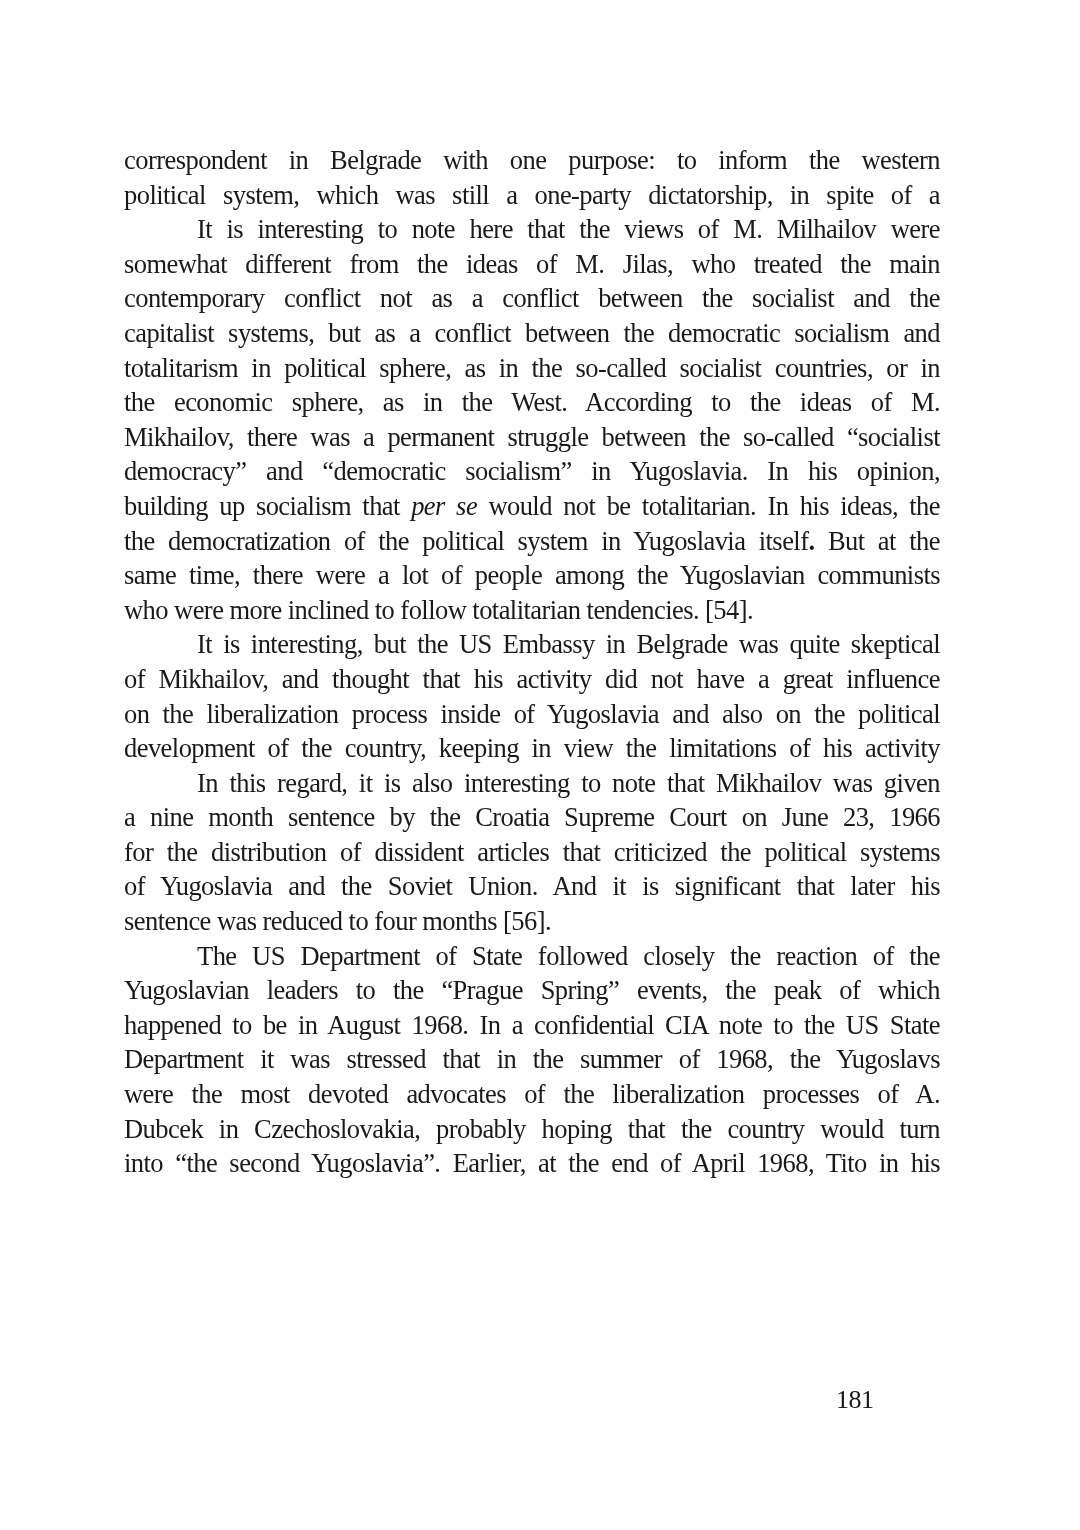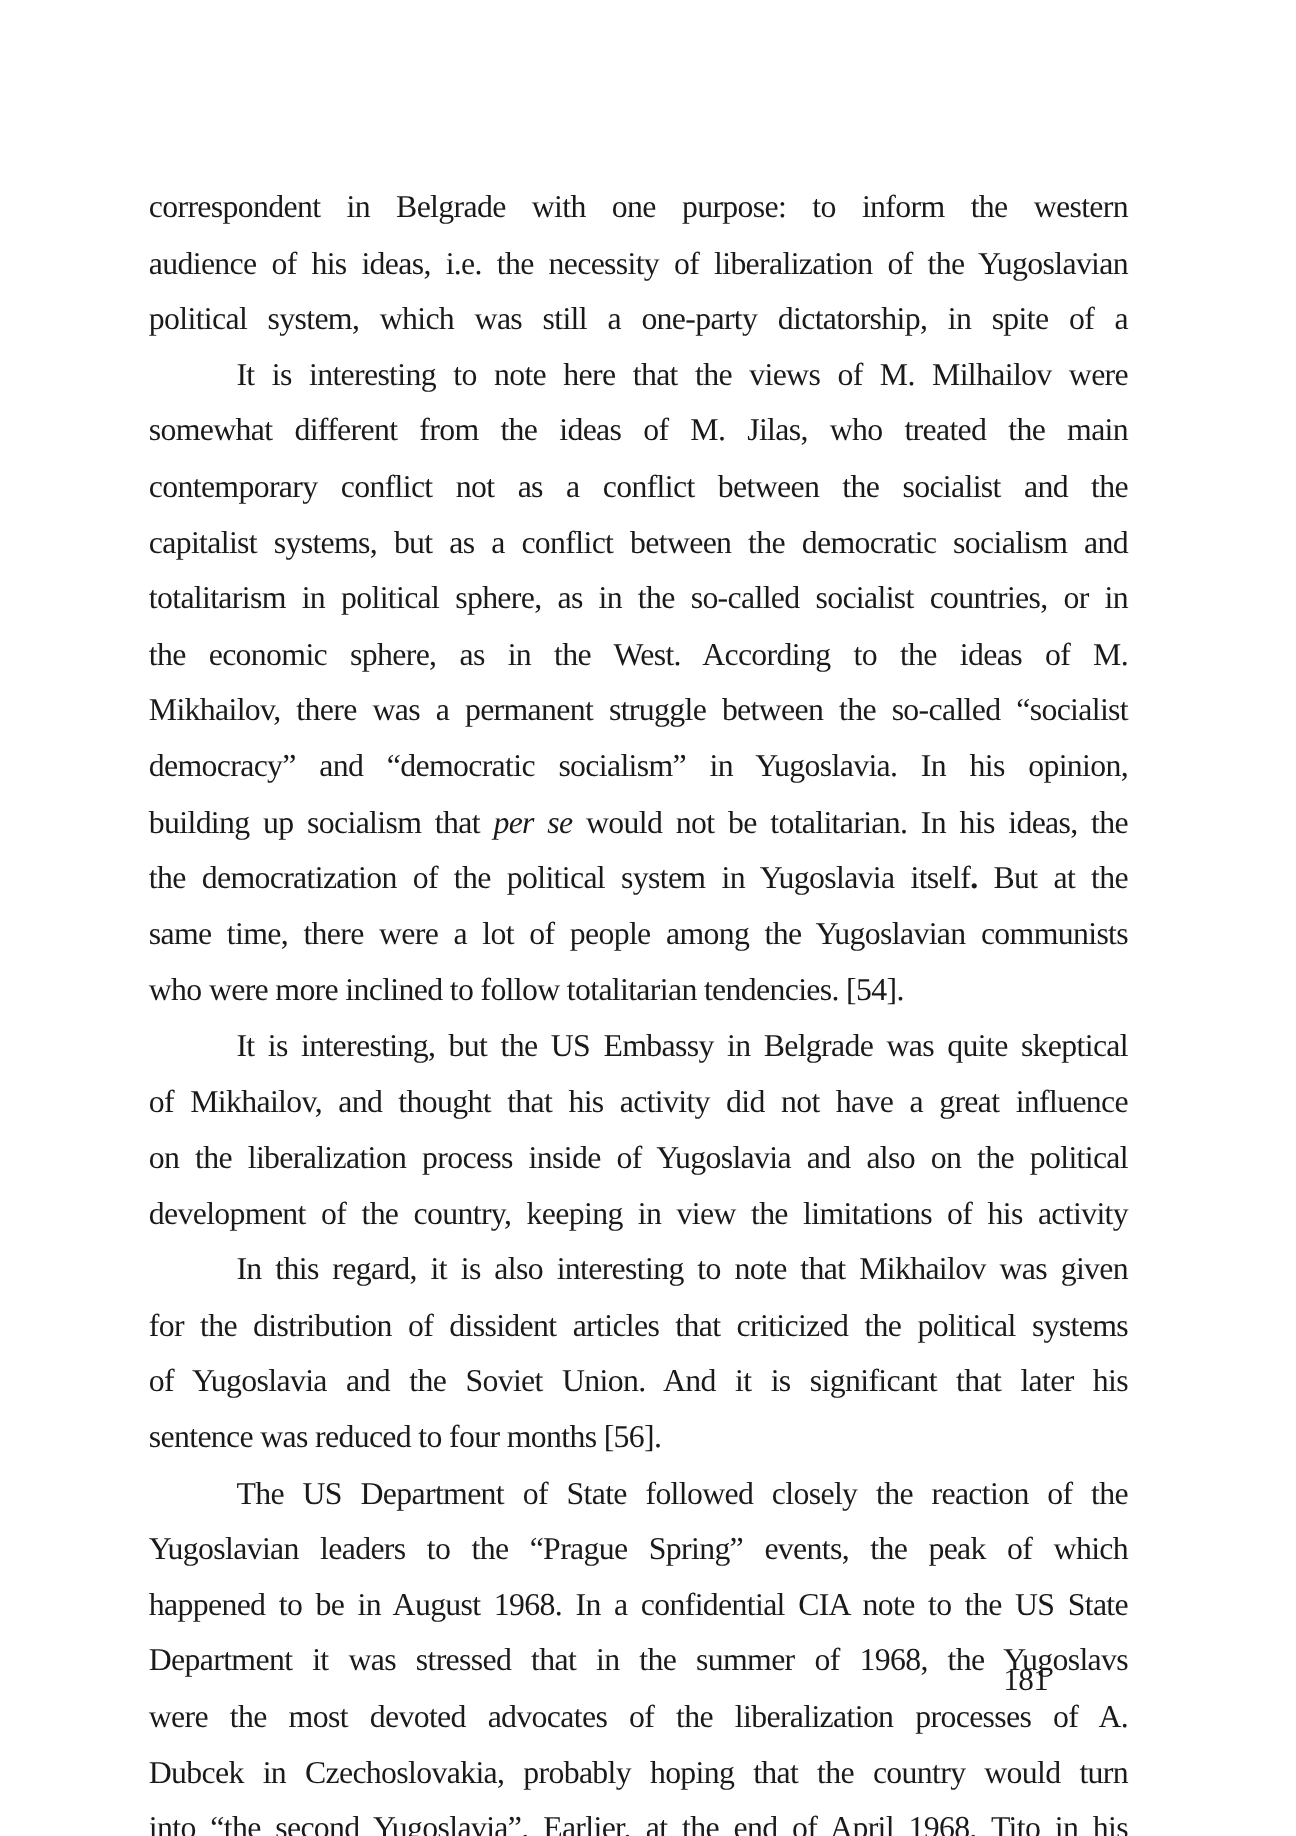--- a/index.html
+++ b/index.html
@@ -32,21 +32,20 @@
     }
     .para.indent {
       text-indent: 73px;
     }
     .line {
       display: block;
       text-align: justify;
       text-align-last: justify;
       white-space: nowrap;
       overflow: visible;
-      margin-top: 12px;
     }
     .line.last {
       text-align-last: left;
     }
     .para.indent .line { text-indent: 0; }
     .para.indent .line.first { padding-left: 73px; }
     .para.indent { text-indent: 0; }
     em { font-style: italic; }
     strong { font-weight: bold; }
     .page-number {
@@ -59,21 +58,20 @@
       letter-spacing: -0.5px;
     }
   </style>
 </head>
 <body>
 
 <div class="page">
 
   <p class="para">
     <span class="line">correspondent in Belgrade with one purpose: to inform the western</span>
-    <span class="line">audience of his ideas, i.e. the necessity of liberalization of the Yugoslavian</span>
     <span class="line">political system, which was still a one-party dictatorship, in spite of a</span>
   </p>
 
   <p class="para indent">
     <span class="line first">It is interesting to note here that the views of M. Milhailov were</span>
     <span class="line">somewhat different from the ideas of M. Jilas, who treated the main</span>
     <span class="line">contemporary conflict not as a conflict between the socialist and the</span>
     <span class="line">capitalist systems, but as a conflict between the democratic socialism and</span>
     <span class="line">totalitarism in political sphere, as in the so-called socialist countries, or in</span>
     <span class="line">the economic sphere, as in the West. According to the ideas of M.</span>
@@ -87,20 +85,21 @@
 
   <p class="para indent">
     <span class="line first">It is interesting, but the US Embassy in Belgrade was quite skeptical</span>
     <span class="line">of  Mikhailov, and thought that his activity did not have a great influence</span>
     <span class="line">on the liberalization process inside of Yugoslavia and also on the political</span>
     <span class="line">development of the country, keeping in view the limitations of his activity</span>
   </p>
 
   <p class="para indent">
     <span class="line first">In this regard, it is also interesting to note that Mikhailov was given</span>
+    <span class="line">a nine month sentence by the Croatia Supreme Court on June 23, 1966</span>
     <span class="line">for the distribution of dissident articles that criticized the political systems</span>
     <span class="line">of Yugoslavia and the Soviet Union.  And it is significant that later his</span>
     <span class="line last">sentence was reduced to four months [56].</span>
   </p>
 
   <p class="para indent">
     <span class="line first">The US Department of State followed closely the reaction of the</span>
     <span class="line">Yugoslavian leaders to the “Prague Spring” events, the peak of which</span>
     <span class="line">happened to be in August 1968. In a confidential CIA note to the US State</span>
     <span class="line">Department it was stressed that in the summer of 1968, the Yugoslavs</span>

